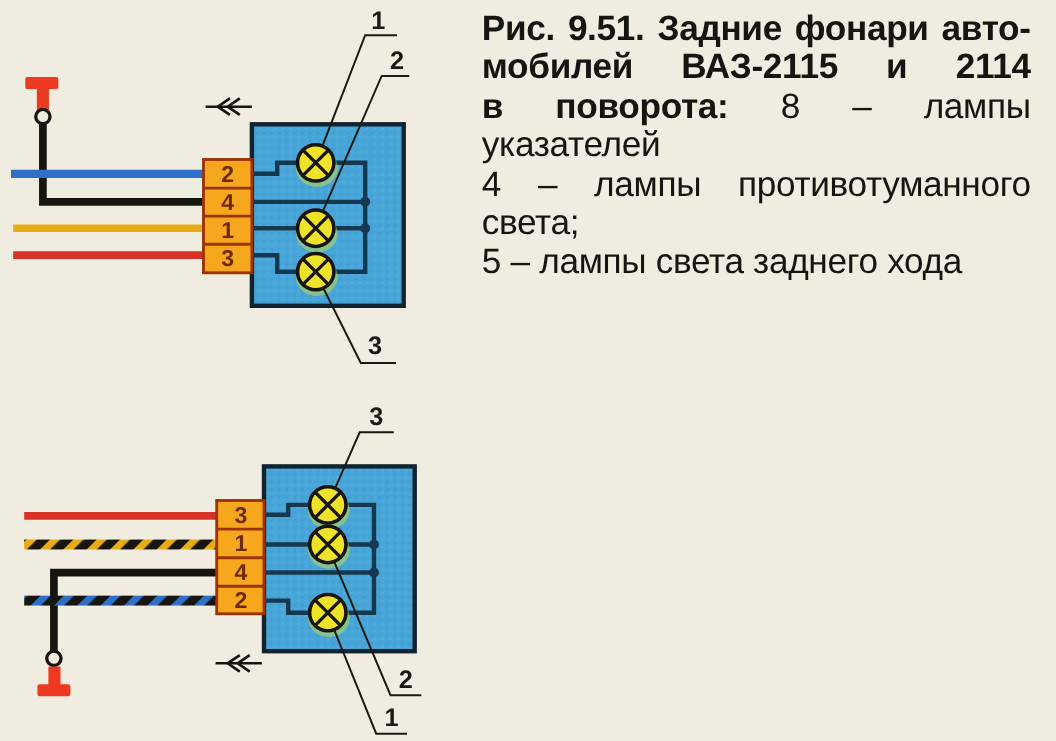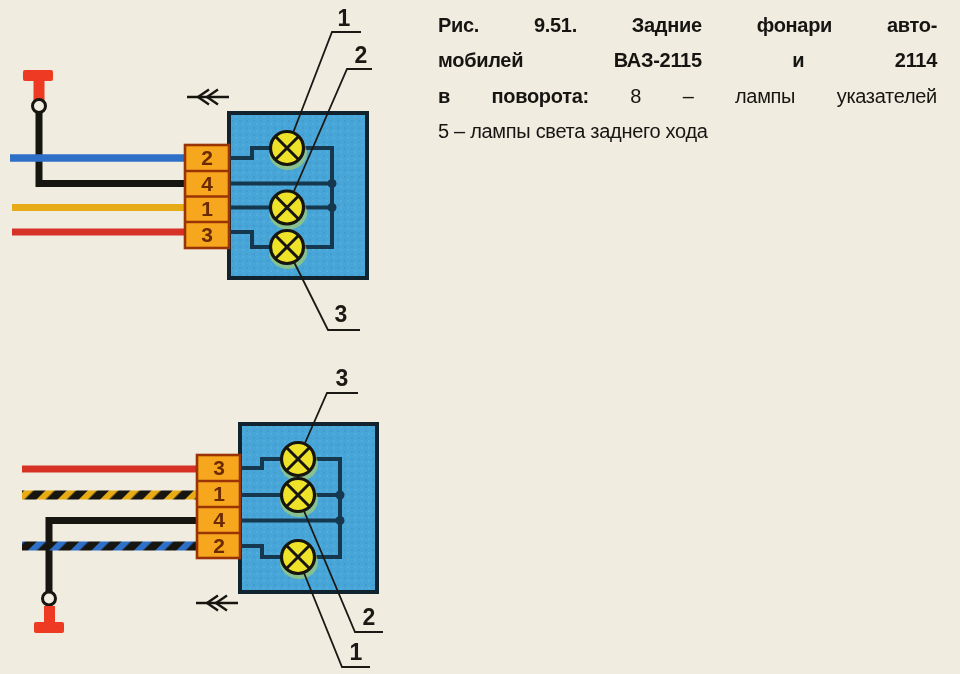--- a/index.html
+++ b/index.html
@@ -9,21 +9,21 @@
     font-family:"Liberation Sans",sans-serif;
   }
   svg.diag{position:absolute;left:0;}
   #d-top{top:0;}
   #d-bottom{top:345px;}
   svg text{font-family:"Liberation Sans",sans-serif;}
   .pin{font-size:21px;font-weight:bold;fill:#6b2a00;text-anchor:middle;}
   .callout-num{font-size:23px;font-weight:bold;fill:#1b1914;text-anchor:middle;}
   .caption{
     position:absolute;left:438px;top:8px;width:499px;
-    font-size:20px;line-height:35.4px;color:#171512;
+    font-size:32px;line-height:35.4px;color:#171512;
     letter-spacing:-0.3px;
   }
   .cap-line{text-align:justify;text-align-last:justify;white-space:normal;}
   .cap-line.last{text-align-last:left;}
   .cap-line b{font-weight:bold;}
 </style>
 </head>
 <body>
 
 <div class="page">
@@ -203,16 +203,17 @@
     <g>
       <polyline points="304,228 342,322 370,322" fill="none" stroke="#1b1914" stroke-width="1.8"></polyline>
       <text class="callout-num" x="356" y="315">1</text>
     </g>
   </svg>
 
   <div class="caption">
     <div class="cap-line"><b>Рис. 9.51. Задние фонари авто-</b><span></span></div>
     <div class="cap-line"><b>мобилей ВАЗ-2115 и 2114</b><span></span></div>
     <div class="cap-line"><b>в поворота:</b><span> 8 – лампы указателей</span></div>
+    <div class="cap-line"><b></b><span>4 – лампы противотуманного света;</span></div>
     <div class="cap-line last"><b></b><span>5 – лампы света заднего хода</span></div>
   </div>
 
 </div>
 
 </body></html>

